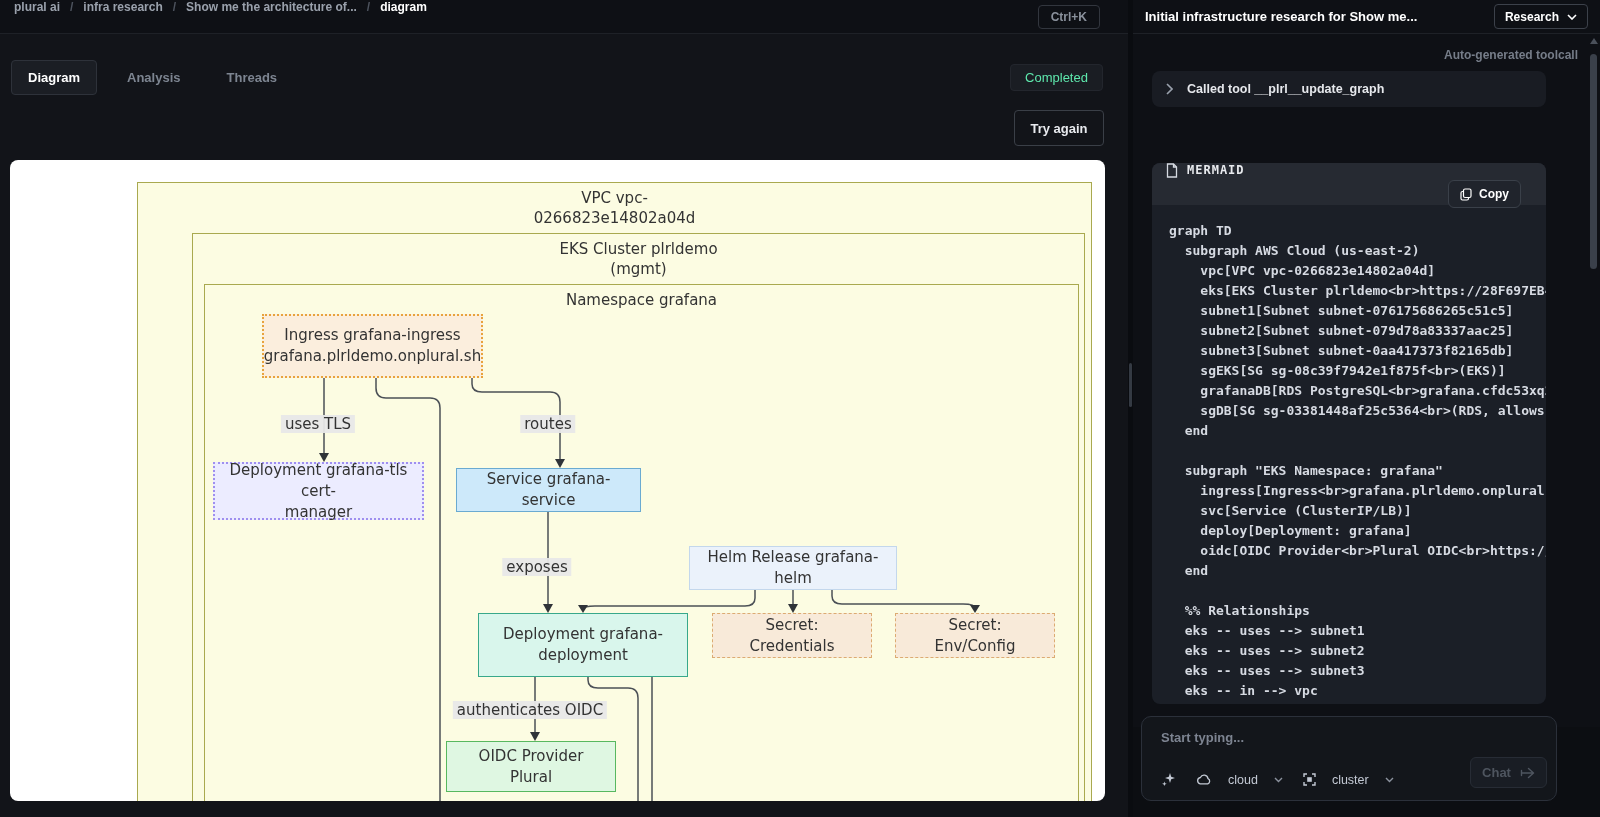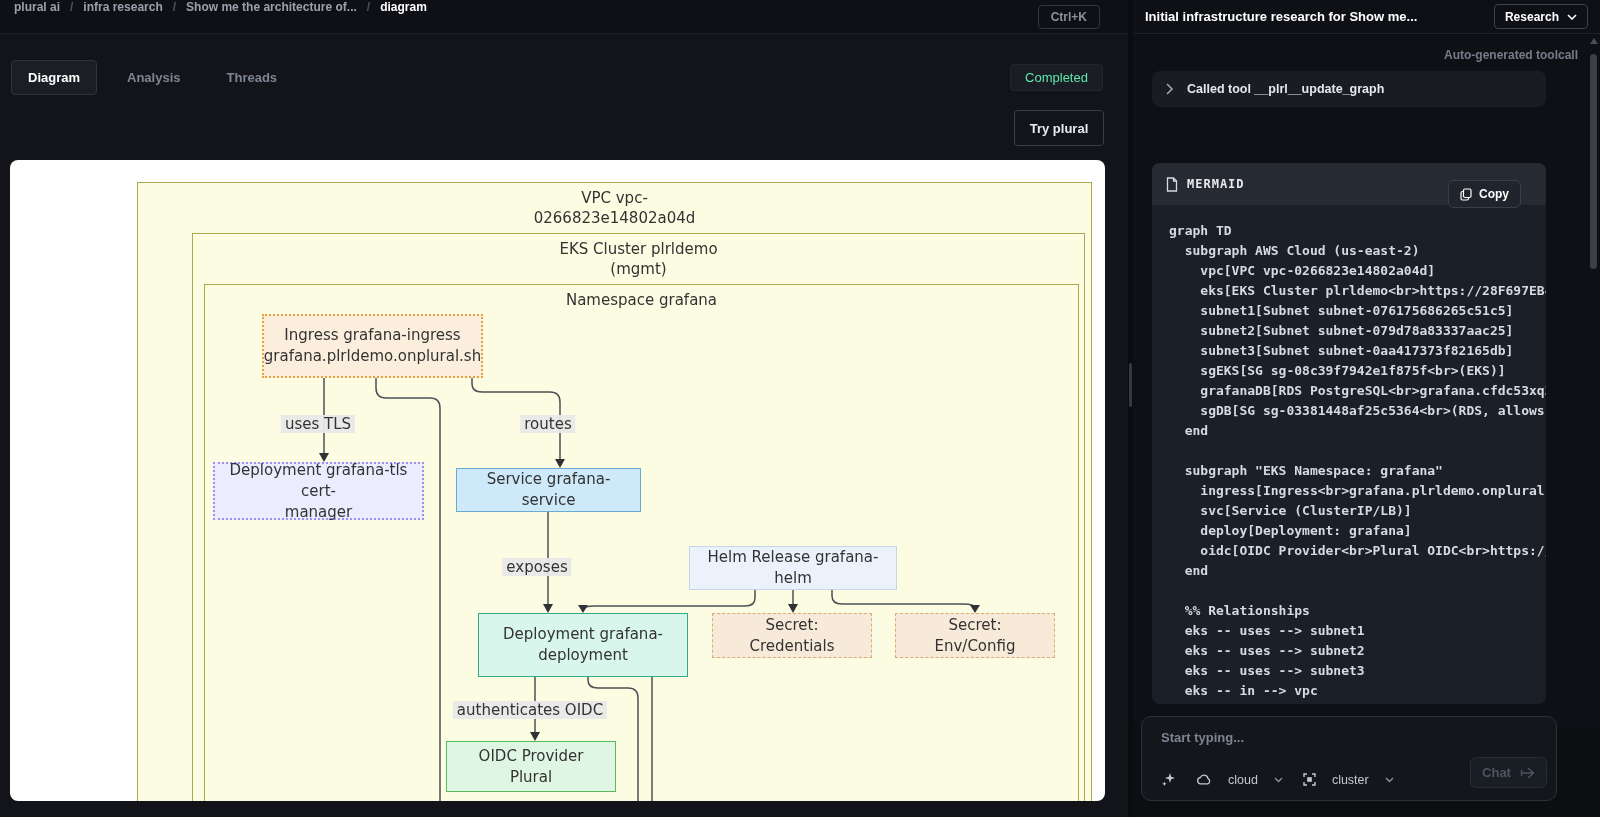--- a/index.html
+++ b/index.html
@@ -53,21 +53,21 @@
   .panel { position:absolute; left:1133px; top:0; width:467px; height:727px; background:#0e1015; }
   .panel-header { position:absolute; left:0; top:0; width:100%; height:34px; border-bottom:1px solid #1e2127; display:flex; align-items:center; padding:0 12px; }
   .panel-title { font-size:13px; font-weight:700; color:#ffffff; white-space:nowrap; overflow:hidden; max-width:310px; }
   .research-btn { position:absolute; right:12px; top:4px; height:25px; padding:0 10px; border:1px solid #3c414a; border-radius:4px; background:transparent; color:#ffffff; font-size:12px; font-weight:700; display:flex; align-items:center; gap:8px; cursor:pointer; }
 
   .toolcall-note { position:absolute; right:22px; top:48px; font-size:12px; font-weight:700; color:#767d89; }
   .toolcall-card { position:absolute; left:19px; top:71px; width:394px; height:36px; background:#191c23; border-radius:8px; display:flex; align-items:center; padding:0 14px; gap:14px; cursor:pointer; }
   .toolcall-card .label { font-size:12.5px; font-weight:700; color:#e6e8ec; }
 
   .codeblock { position:absolute; left:19px; top:163px; width:394px; height:541px; border-radius:8px; overflow:hidden; background:#1b1f27; }
-  .codeblock-header { height:42px; background:#262a32; display:flex; align-items:center; padding:0 14px; gap:9px; }
+  .codeblock-header { height:42px; background:#262a32; display:flex; align-items:flex-start; padding:0 14px; gap:9px; }
   .codeblock-lang { font-family:"DejaVu Sans Mono",monospace; font-size:12px; font-weight:700; letter-spacing:1px; color:#e8eaee; }
   .codebody { position:relative; height:499px; overflow:hidden; padding:16px 0 0 17px; }
   .code-line { font-family:"DejaVu Sans Mono",monospace; font-size:13px; font-weight:700; line-height:20px; color:#d6dae2; white-space:pre; }
   .copy-btn { position:absolute; right:25px; top:17px; height:28px; padding:0 11px; background:#20242c; border:1px solid #3a4049; border-radius:6px; color:#ffffff; font-size:12px; font-weight:700; display:flex; align-items:center; gap:7px; cursor:pointer; }
 
   
   .scrollbar { position:absolute; right:3px; top:38px; width:7px; height:672px; }
   .scroll-up { position:absolute; top:0; left:0; width:0; height:0; border-left:4px solid transparent; border-right:4px solid transparent; border-bottom:6px solid #4a505a; }
   .scroll-thumb { position:absolute; top:16px; left:0; width:7px; height:215px; background:#3a404a; border-radius:4px; cursor:pointer; }
 
@@ -97,21 +97,21 @@
     <button class="kbd-btn">Ctrl+K</button>
   </div>
 
   <div class="tabs">
     <div class="tab active">Diagram</div>
     <div class="tab">Analysis</div>
     <div class="tab">Threads</div>
   </div>
 
   <div class="status-badge">Completed</div>
-  <button class="retry-btn">Try plural</button>
+  <button class="retry-btn">Try again</button>
 
   <div class="canvas">
     <div class="subgraph sg-vpc">
       <div class="subgraph-label">VPC vpc-
 0266823e14802a04d</div>
     </div>
     <div class="subgraph sg-eks">
       <div class="subgraph-label">EKS Cluster plrldemo
 (mgmt)</div>
     </div>

